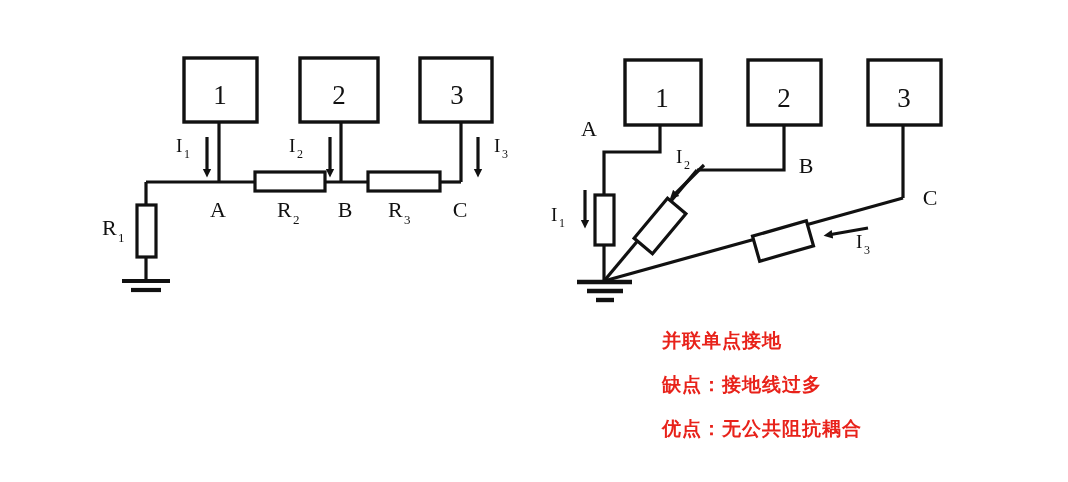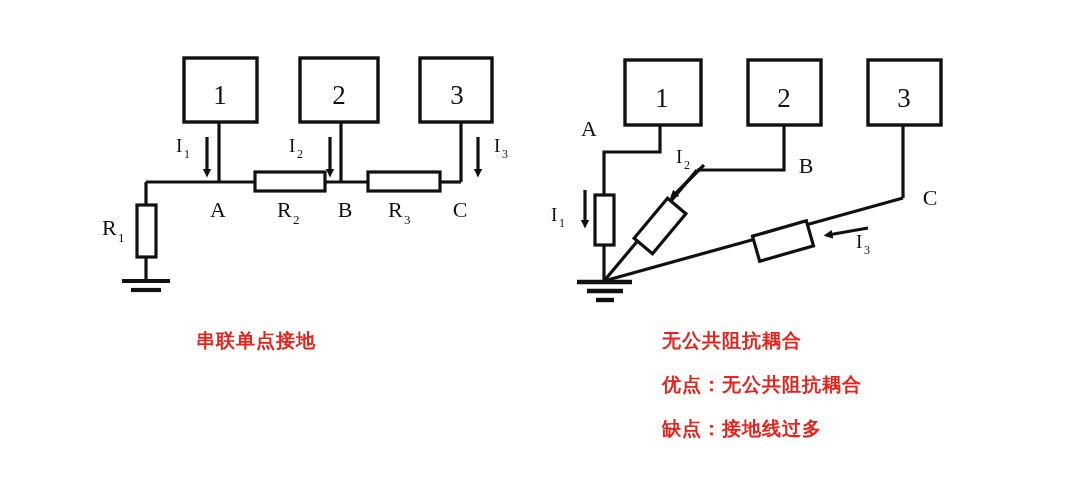--- a/index.html
+++ b/index.html
@@ -203,22 +203,21 @@
         <text class="cur-sub" x="864" y="254">3</text>
       </g>
 
       <text class="node-lbl" x="589" y="136" text-anchor="middle">A</text>
       <text class="node-lbl" x="806" y="173" text-anchor="middle">B</text>
       <text class="node-lbl" x="930" y="205" text-anchor="middle">C</text>
     </g>
   </svg>
 
   <div class="cap-block" style="left:196px; top:318px;">
-    <span class="cap-line">串联单点接地</span>
   </div>
 
   <div class="cap-block" style="left:662px; top:318px;">
-    <span class="cap-line">无公共阻抗耦合</span>
+    <span class="cap-line">并联单点接地</span>
+    <span class="cap-line">缺点：接地线过多</span>
     <span class="cap-line">优点：无公共阻抗耦合</span>
-    <span class="cap-line">缺点：接地线过多</span>
   </div>
 
 </div>
 
 </body></html>

